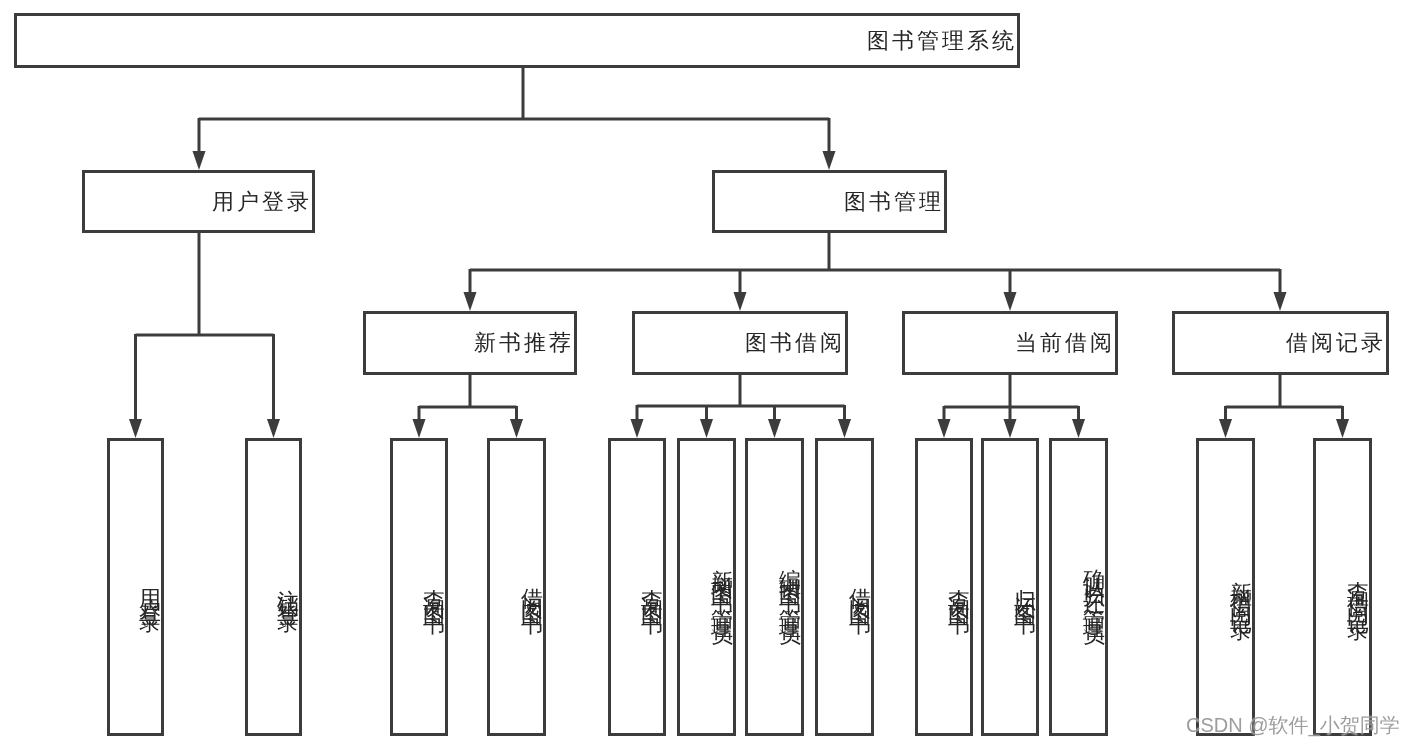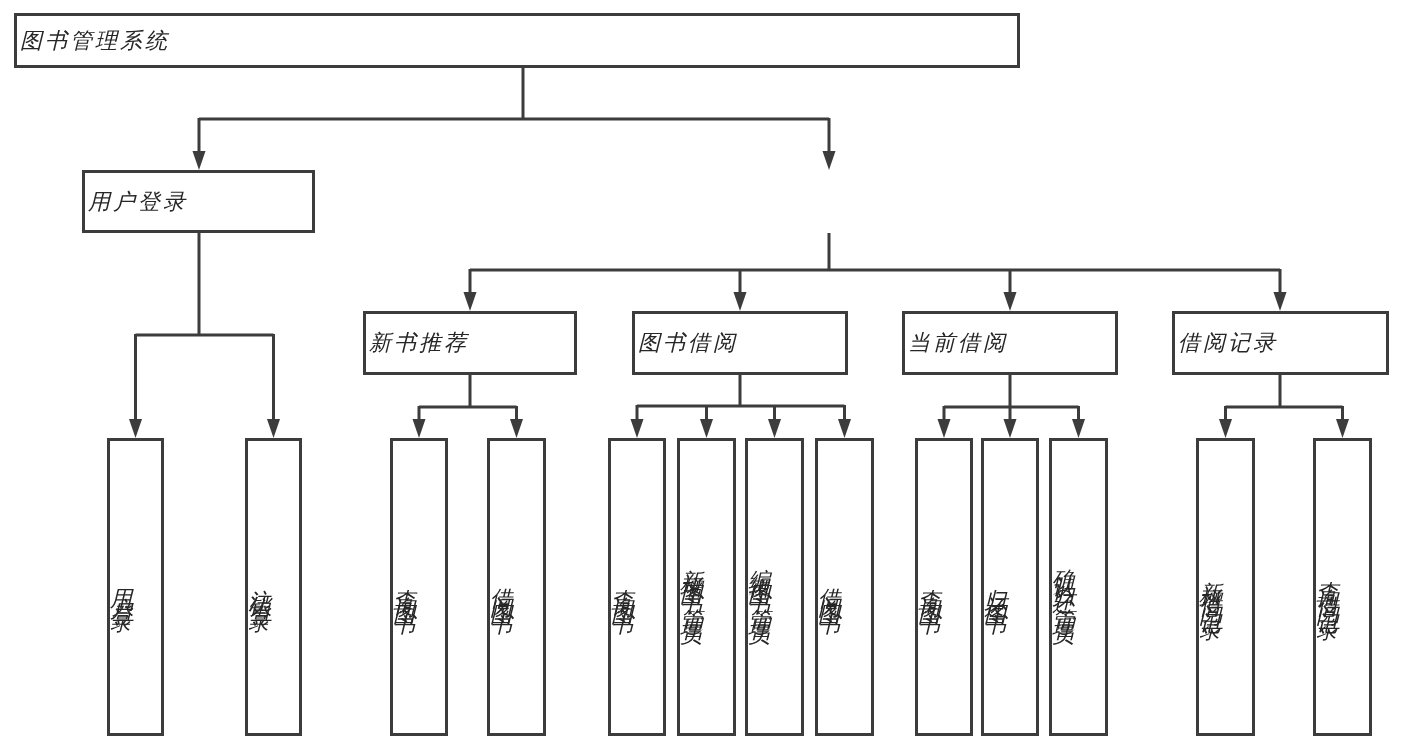--- a/index.html
+++ b/index.html
@@ -20,22 +20,21 @@
     left: 0;
     top: 0;
   }
   .hbox, .vbox {
     position: absolute;
     box-sizing: border-box;
     border: 3px solid #3c3c3c;
     background: #ffffff;
     display: flex;
     align-items: center;
-    justify-content: flex-start;
-    font-style: italic;
+    justify-content: flex-end;
   }
   .hbox span {
     font-size: 22px;
     color: #262626;
     letter-spacing: 3px;
     text-indent: 3px;
     white-space: nowrap;
   }
   .vbox span {
     writing-mode: vertical-rl;
@@ -110,20 +109,23 @@
     </g>
   </svg>
 
   <div class="hbox" style="left:14px; top:13px; width:1006px; height:55px">
     <span>图书管理系统</span>
   </div>
 
   <div class="hbox" style="left:82px; top:170px; width:233px; height:63px">
     <span>用户登录</span>
   </div>
+  <div class="hbox" style="left:712px; top:170px; width:235px; height:63px">
+    <span>图书管理</span>
+  </div>
 
   <div class="vbox" style="left:107px; top:438px; width:57px; height:298px">
     <span>用户登录</span>
   </div>
   <div class="vbox" style="left:245px; top:438px; width:57px; height:298px">
     <span>注销登录</span>
   </div>
 
   <div class="hbox" style="left:632px; top:311px; width:216px; height:64px">
     <span>图书借阅</span>
@@ -168,14 +170,15 @@
     <span>确认归还（管理员）</span>
   </div>
 
   <div class="vbox" style="left:1196px; top:438px; width:59px; height:298px">
     <span>新增借阅记录</span>
   </div>
   <div class="vbox" style="left:1313px; top:438px; width:59px; height:298px">
     <span>查询借阅记录</span>
   </div>
 
+  <div class="watermark">CSDN @软件_小贺同学</div>
 
 </div>
 
 </body></html>

